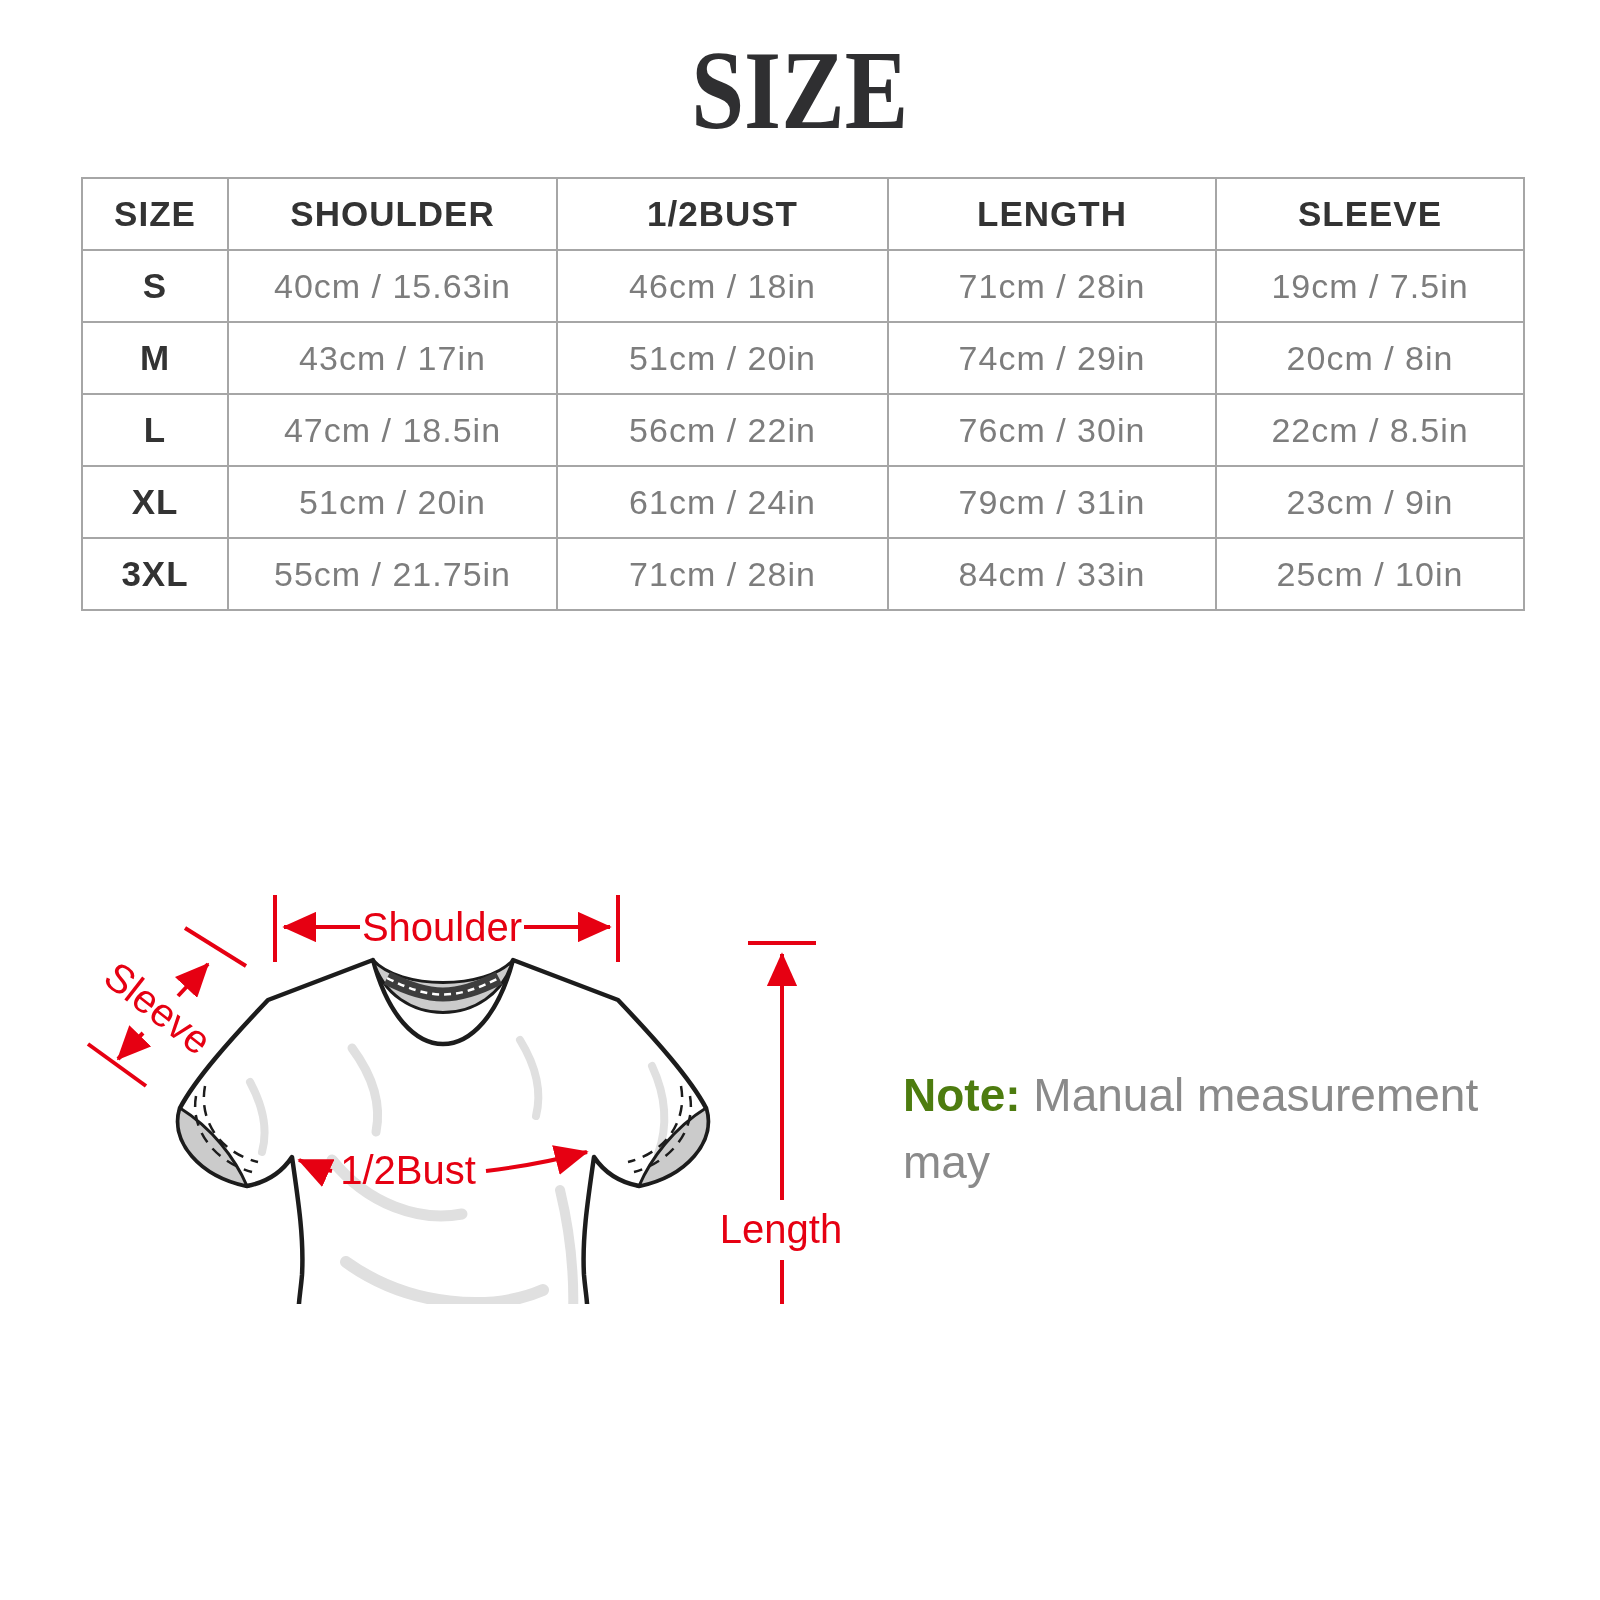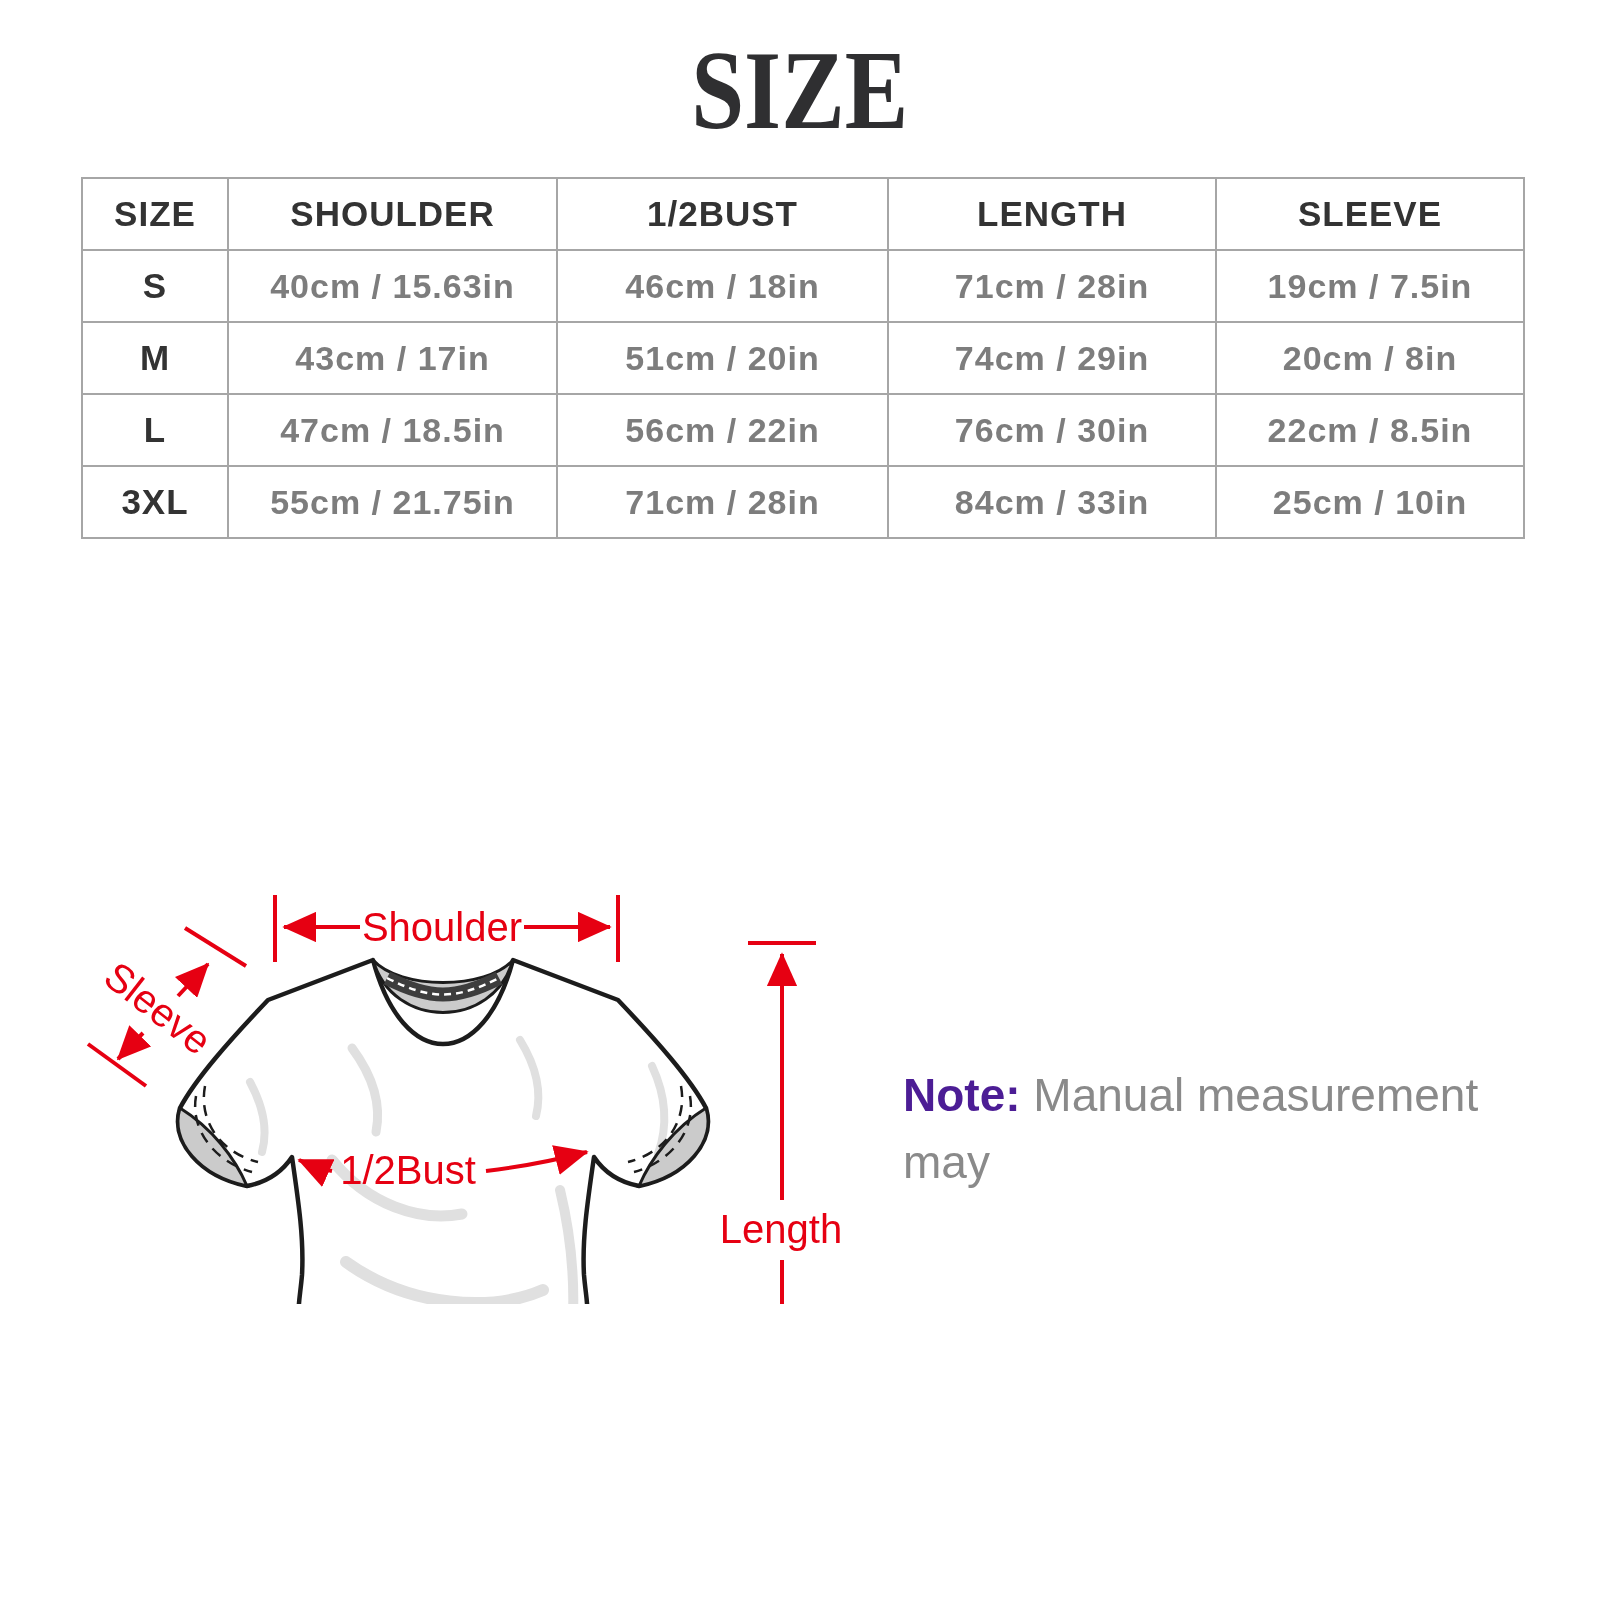--- a/index.html
+++ b/index.html
@@ -10,27 +10,27 @@
   .title{position:absolute;top:34px;left:0;right:0;text-align:center;line-height:1;}
   .title span{display:inline-block;font-family:"Liberation Serif",serif;font-weight:700;
               font-size:112px;color:#2f2f31;transform:scaleX(0.85);transform-origin:center;}
 
   
   table.size-table{position:absolute;left:81px;top:177px;width:1442px;
                    border-collapse:collapse;table-layout:fixed;}
   .size-table th,.size-table td{border:2px solid #a6a6a6;height:70px;padding:0;
                    text-align:center;vertical-align:middle;letter-spacing:1px;}
   .size-table th{font-size:35px;font-weight:700;color:#333333;}
-  .size-table td{font-size:34px;font-weight:700;color:#7d7d7d;}
+  .size-table td{font-size:34px;font-weight:400;color:#7d7d7d;}
   .size-table td.size-col{font-weight:700;color:#333333;font-size:35px;}
 
   
   .note{position:absolute;left:903px;top:1062px;width:615px;
         font-size:46px;line-height:67px;color:#8a8a8a;}
-  .note b{color:#4c1d95;font-weight:700;}
+  .note b{color:#4d7c0f;font-weight:700;}
 
   
   svg.diagram{position:absolute;left:0;top:0;width:1600px;height:1600px;}
   .shirt-line{fill:#ffffff;stroke:#1c1c1c;stroke-width:4.5;stroke-linejoin:round;}
   .gray-fill{fill:#cbcbcb;stroke:#1c1c1c;stroke-width:3;}
   .wrinkle{fill:none;stroke:#e0e0e0;stroke-linecap:round;}
   .stitch{fill:none;stroke:#1c1c1c;stroke-width:2.5;stroke-dasharray:11 8;}
   .red-line{stroke:#e60012;stroke-width:4;fill:none;}
   .red-text{fill:#e60012;font-family:"Liberation Sans",sans-serif;font-size:40px;}
 </style>
@@ -76,20 +76,27 @@
           <td>20cm / 8in</td>
         </tr>
         <tr>
           <td class="size-col">L</td>
           <td>47cm / 18.5in</td>
           <td>56cm / 22in</td>
           <td>76cm / 30in</td>
           <td>22cm / 8.5in</td>
         </tr>
         <tr>
+          <td class="size-col">XL</td>
+          <td>51cm / 20in</td>
+          <td>61cm / 24in</td>
+          <td>79cm / 31in</td>
+          <td>23cm / 9in</td>
+        </tr>
+        <tr>
           <td class="size-col">3XL</td>
           <td>55cm / 21.75in</td>
           <td>71cm / 28in</td>
           <td>84cm / 33in</td>
           <td>25cm / 10in</td>
         </tr>
       </tbody>
   </table>
 
   <svg class="diagram" viewBox="0 0 1600 1600">

